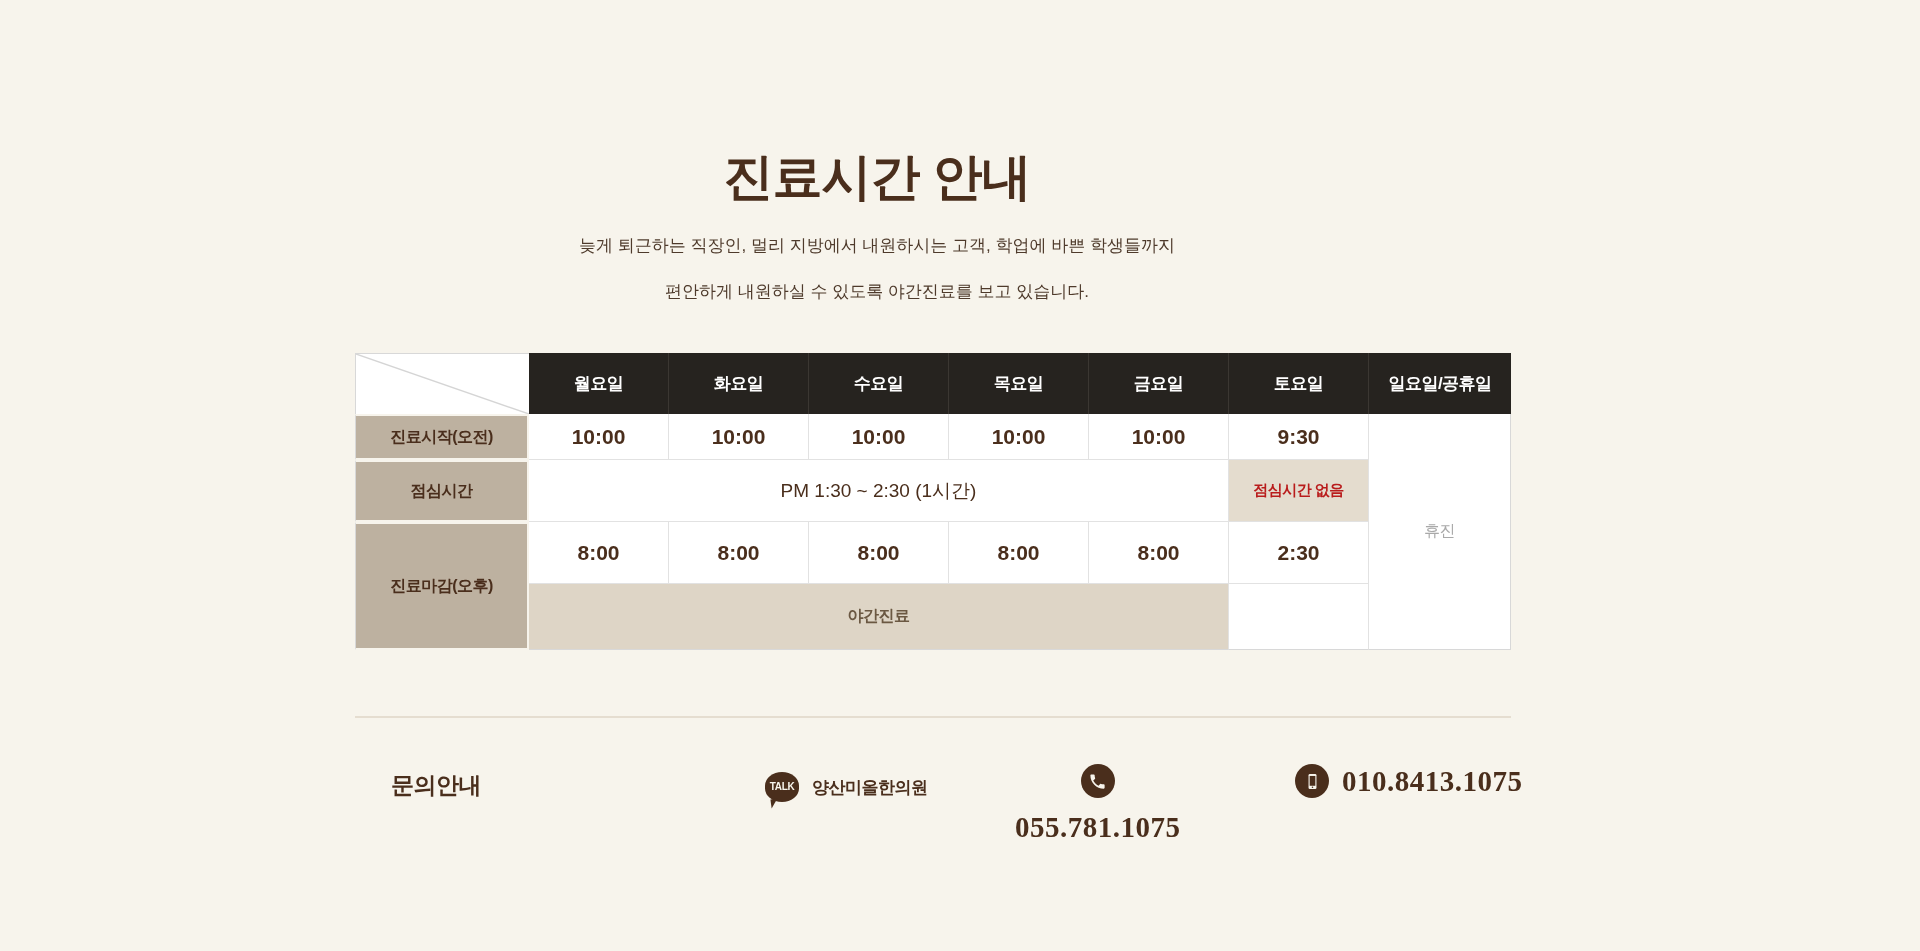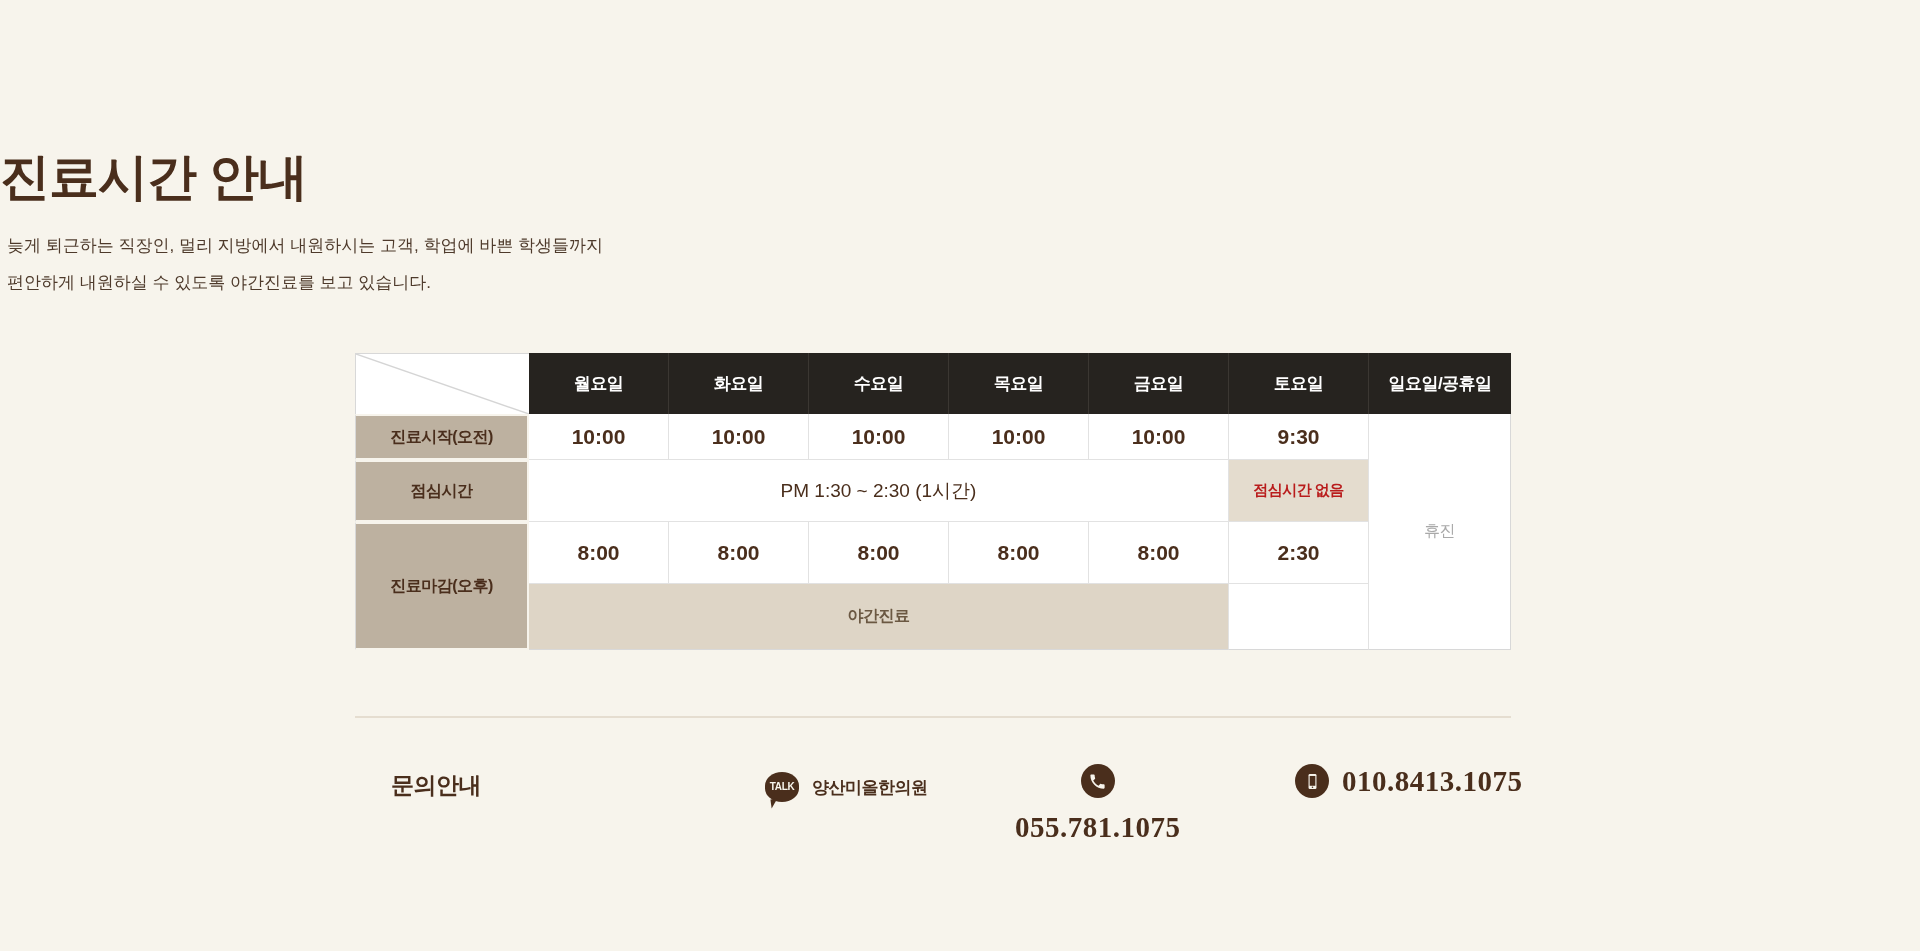--- a/index.html
+++ b/index.html
@@ -19,38 +19,38 @@
     width: 1920px;
     height: 951px;
   }
 
   
   .header {
     position: absolute;
     top: 150px;
     left: 0;
     width: 1754px;
-    text-align: left;
+    text-align: center;
   }
   .page-title {
     font-size: 50px;
     font-weight: 800;
     color: #4A2E1C;
     letter-spacing: -1px;
     line-height: 1.1;
     margin: 0;
   }
   .subtitle {
     margin-top: 26px;
     font-size: 17px;
     color: #4E3A2B;
     line-height: 1.75;
     font-weight: 400;
   }
-  .subtitle div { margin: 7px; }
+  .subtitle div { margin: 16px; }
 
   
   .table-wrap {
     position: absolute;
     left: 355px;
     top: 353px;
     width: 1156px;
   }
   table.sched {
     border-collapse: separate;

